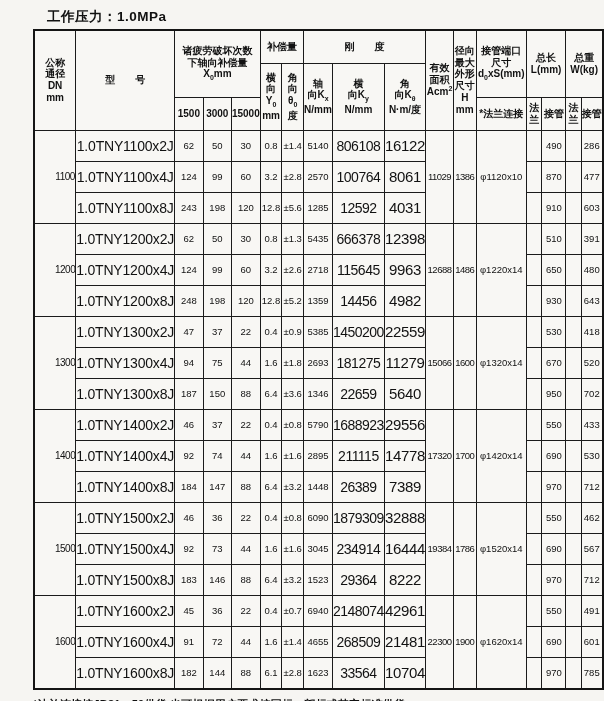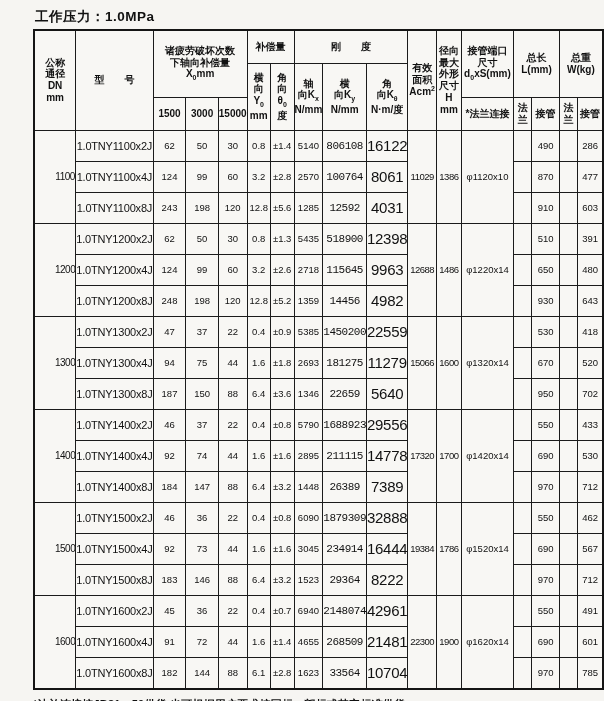--- a/index.html
+++ b/index.html
@@ -6,41 +6,41 @@
   .sheet {
     width:604px; height:701px;
     background:#f6f5f2;
     font-family:"Liberation Sans", sans-serif;
     color:#111;
     position:relative;
     box-sizing:border-box;
   }
   .titlebar {
     display:flex; justify-content:space-between; align-items:flex-end;
-    padding:8px 80px 3px 35px;
+    padding:8px 80px 3px 47px;
     font-weight:bold; font-size:13.5px; letter-spacing:0.5px;
   }
   table.spec {
     border-collapse:collapse;
     table-layout:fixed;
     margin-left:33px;
     border:2px solid #151515;
     background:#f8f7f4;
   }
   .spec th, .spec td {
     border:1px solid #1b1b1b;
     text-align:center; vertical-align:middle;
     padding:0; overflow:hidden; white-space:nowrap;
   }
   .spec th { font-size:10px; font-weight:bold; line-height:1.18; white-space:normal; }
   .spec th sub, .spec th sup { font-size:7px; }
   .spec td { font-size:9.5px; height:30px; }
   tr.hrow1 { height:33px; } tr.hrow2 { height:34px; } tr.hrow3 { height:33px; }
-  td.model-cell { font-size:11px; letter-spacing:-0.2px; }
-  td.ky-cell { font-size:11px; letter-spacing:-0.5px;font-family:Liberation Mono, monospace; }
+  td.model-cell { font-size:14px; letter-spacing:-0.2px; }
+  td.ky-cell { font-size:14px; letter-spacing:-0.5px; }
   td.kt-cell { font-size:15px; letter-spacing:-0.3px; }
   td.dn-cell { font-size:10px; letter-spacing:-0.5px;padding-left:20px; }
   td.area-cell { font-size:9.5px; letter-spacing:-0.5px;margin-top:8px; }
   td.port-cell { font-size:9.5px; }
   .footnote {
     margin:7px 0 0 33px;
     font-weight:bold; font-size:11px; letter-spacing:0.2px;
   }
 </style>
 </head>
@@ -155,21 +155,21 @@
         </tr>
         <tr>
           <td rowspan="3" class="dn-cell">1200</td>
           <td class="model-cell">1.0TNY1200x2J</td>
           <td>62</td>
           <td>50</td>
           <td>30</td>
           <td>0.8</td>
           <td>±1.3</td>
           <td>5435</td>
-          <td class="ky-cell">518900</td>
+          <td class="ky-cell">666378</td>
           <td class="kt-cell">12398</td>
           <td rowspan="3" class="area-cell">12688</td>
           <td rowspan="3" class="area-cell">1486</td>
           <td rowspan="3" class="port-cell">φ1220x14</td>
           <td></td>
           <td>510</td>
           <td></td>
           <td>391</td>
         </tr>
         <tr>

